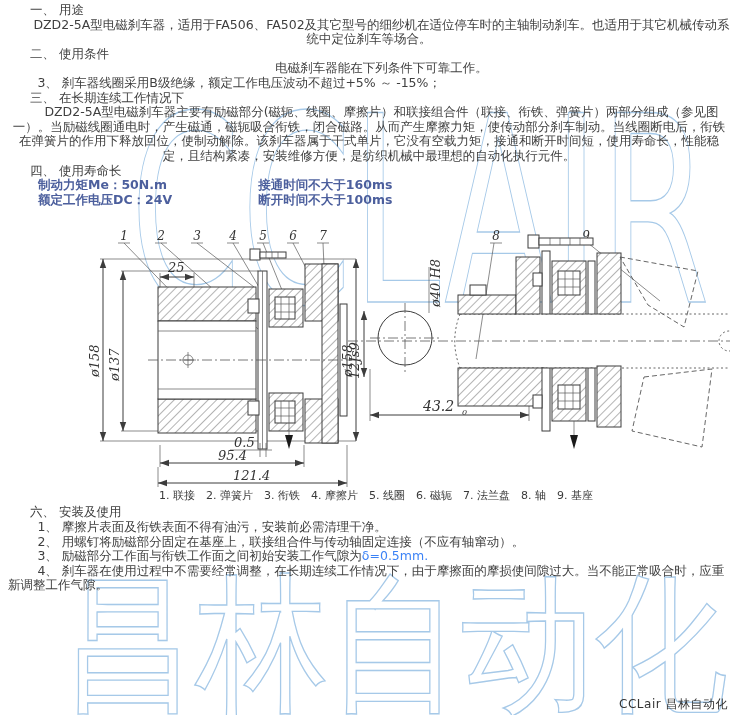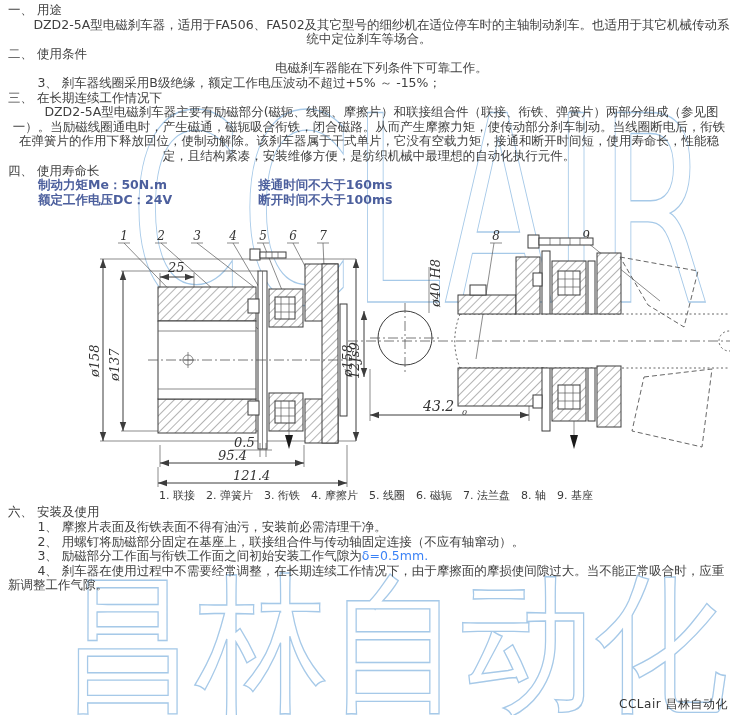--- a/index.html
+++ b/index.html
@@ -6,21 +6,21 @@
   .page {
     position:relative; width:736px; height:715px; overflow:hidden; background:#fff;
     font-family:"DejaVu Sans","Liberation Sans",sans-serif;
     font-size:12.5px; line-height:14.6px; color:#3f3f3f;
   }
   .wm { position:absolute; left:0; z-index:0; pointer-events:none; }
   .wm-top { top:2px; }
   .wm-bottom { top:550px; }
   .content { position:relative; z-index:1; padding:3px 6px 0 8px; }
   p { margin:0; }
-  .hdr { text-indent:0; }
+  .hdr { text-indent:0;margin-left:22px; }
   .ind2 { text-indent:2em;text-align:center; }
   .item { text-indent:2.35em; }
   .params { color:#4c5f9d; }
   .prow { padding-left:30px;font-weight:bold; }
   .prow .pl { display:inline-block; width:216px; text-indent:0; }
   .prow .pr { display:inline-block; text-indent:0; }
   .prow .shift { padding-left:14px; }
   .delta { color:#3b82f6; }
   .diagram { display:block; margin-top:2px; }
   .footer {

